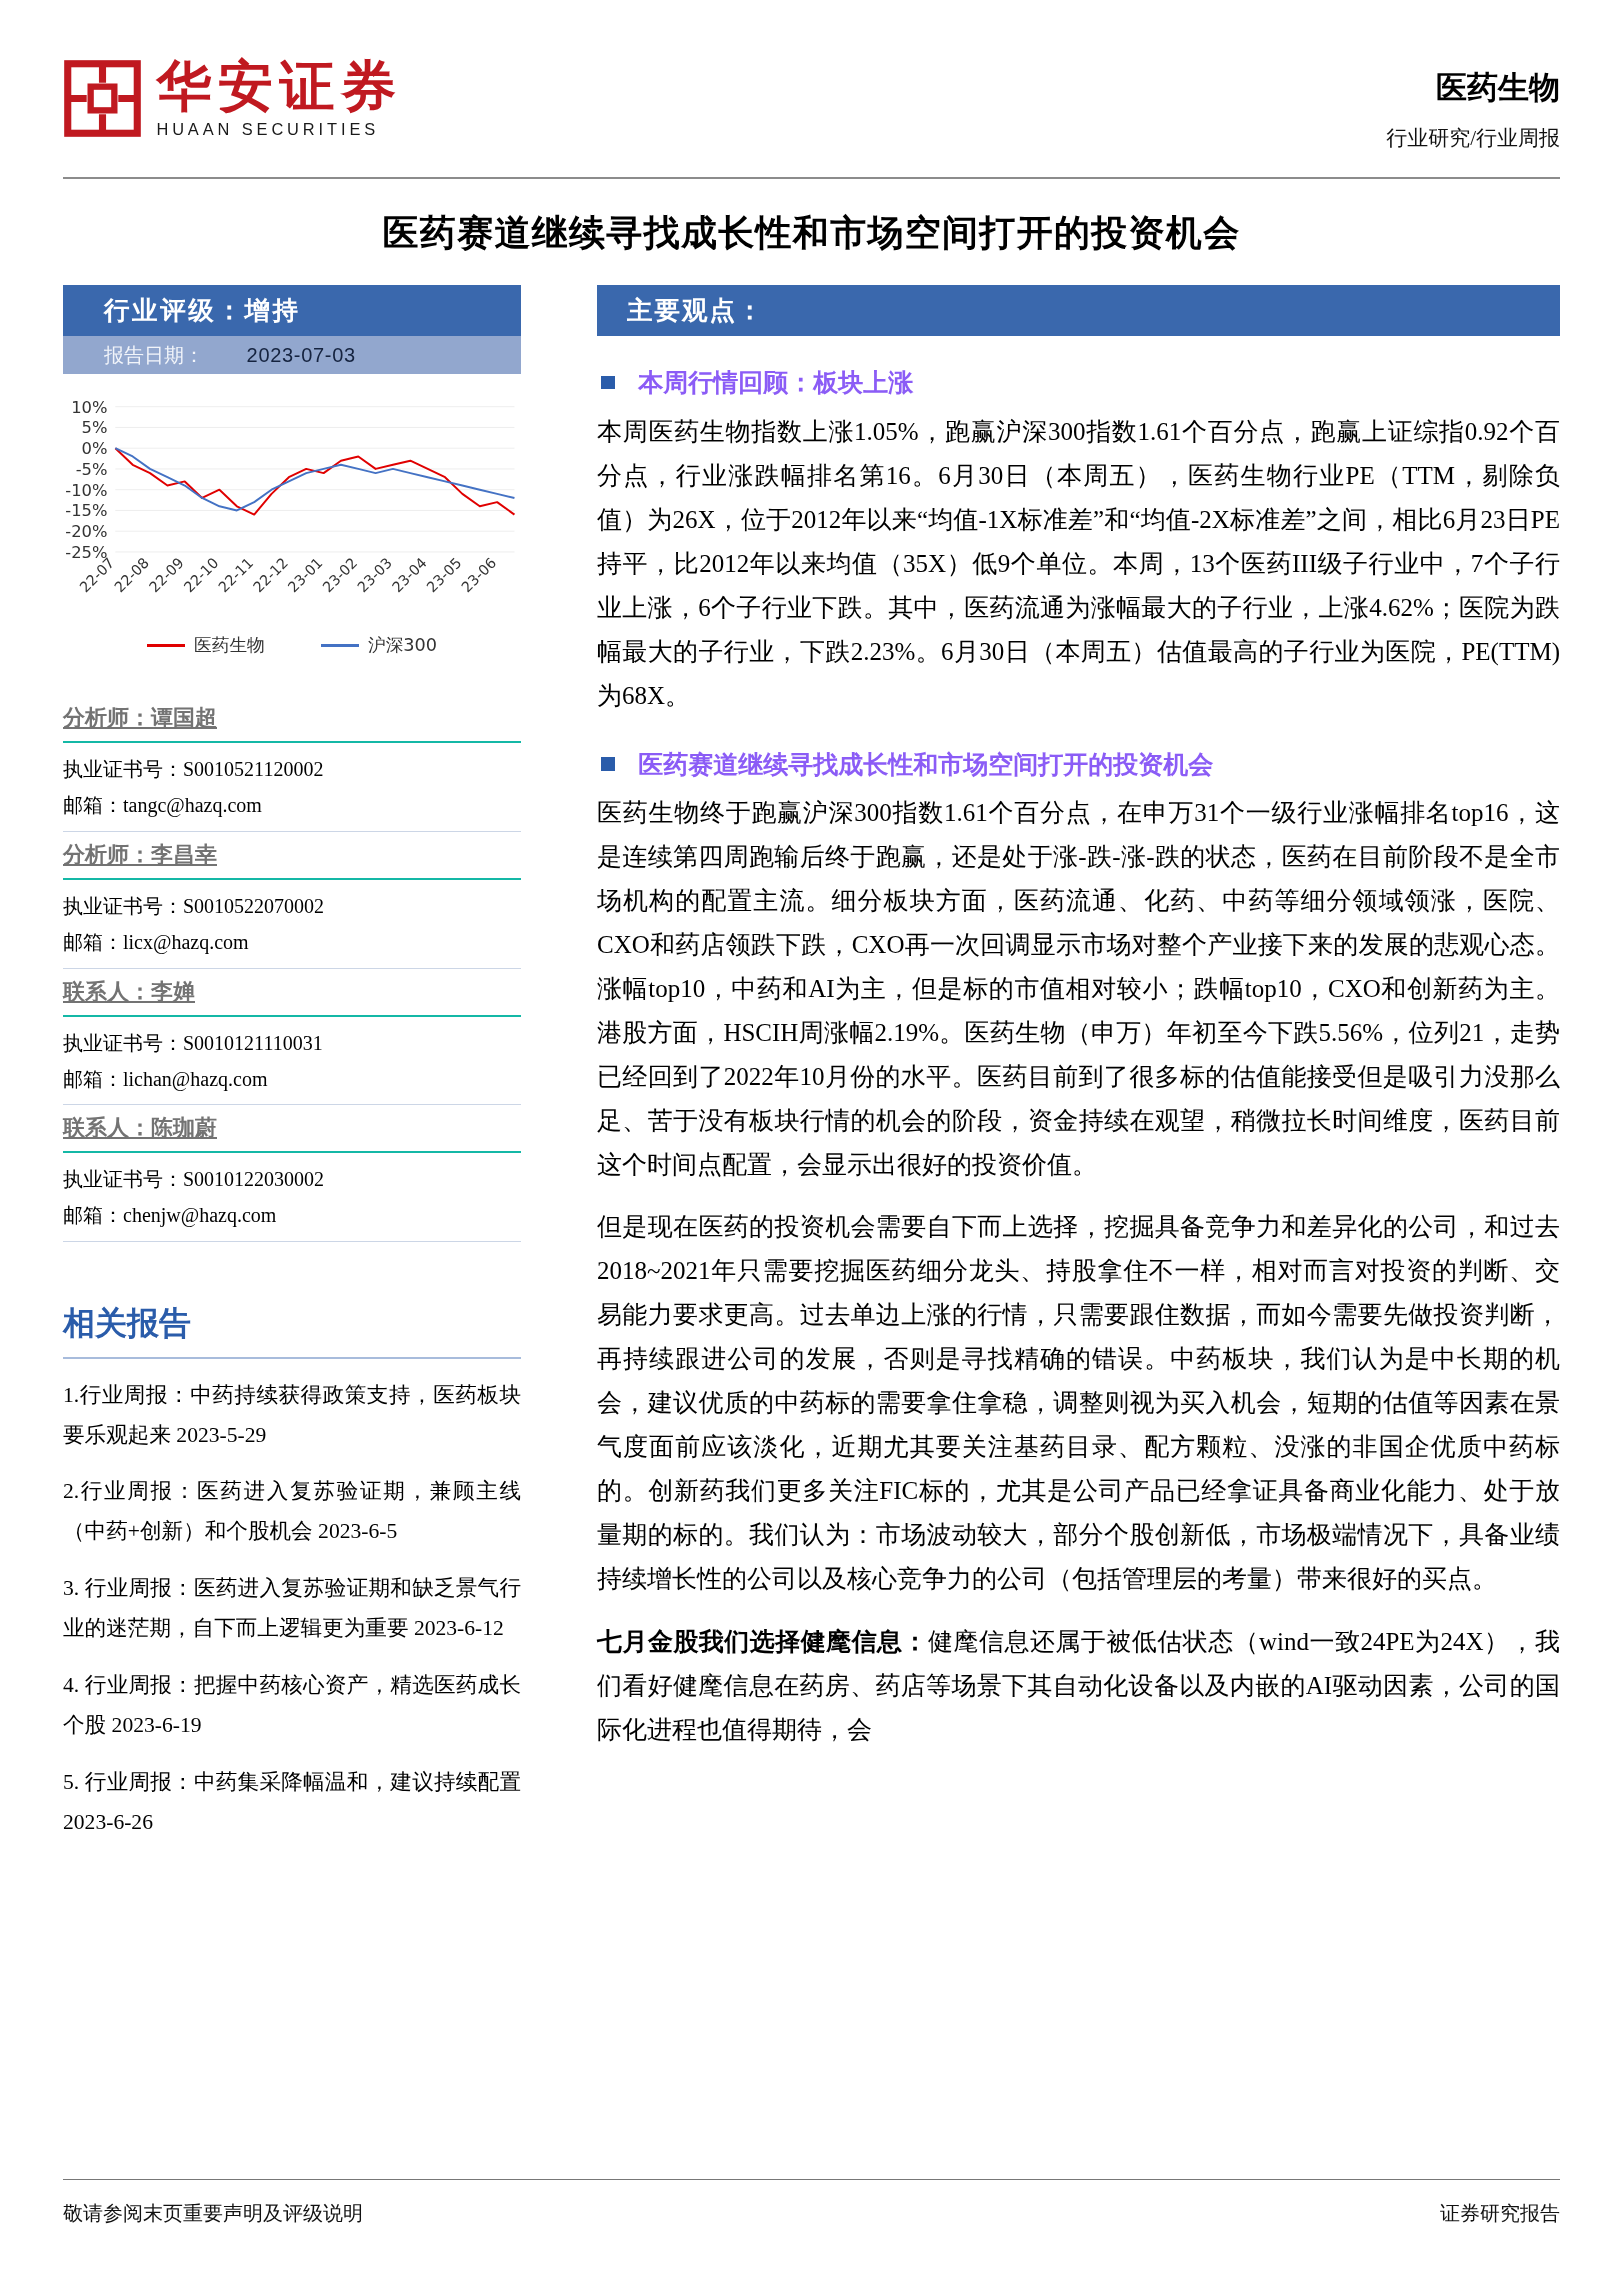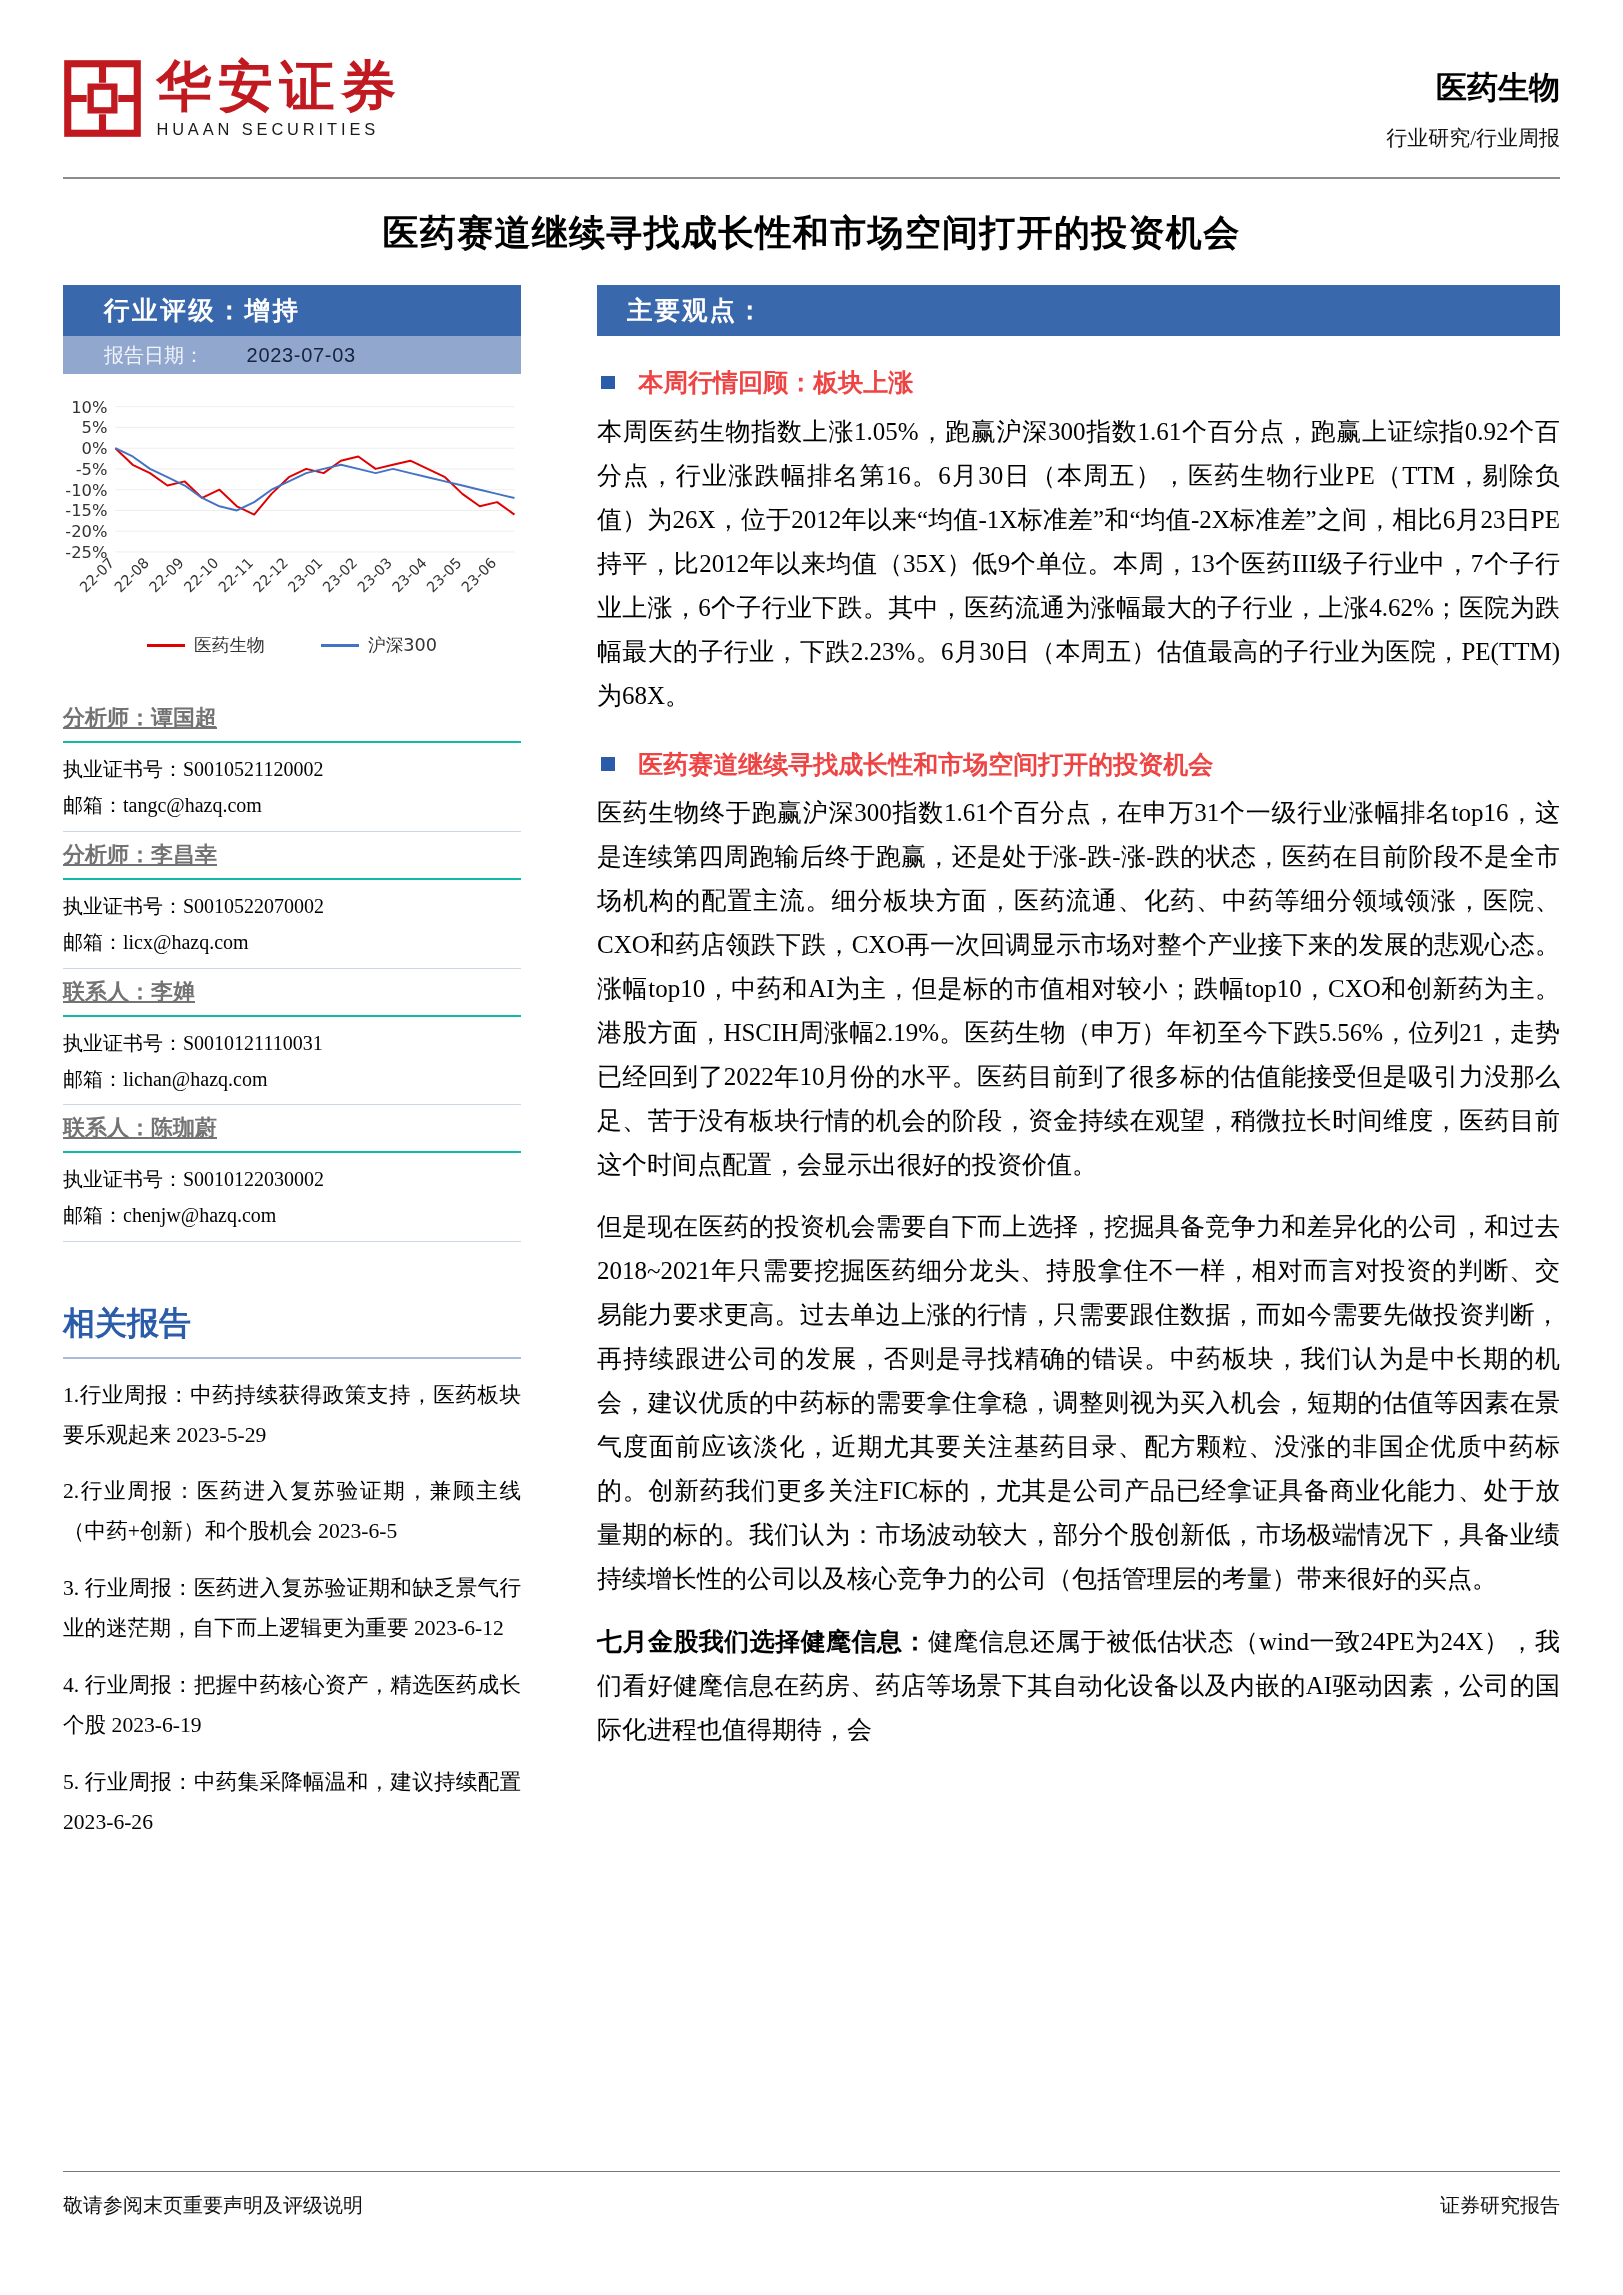--- a/index.html
+++ b/index.html
@@ -60,26 +60,26 @@
   .related-title{color:#2A5CAA;font-weight:bold;font-size:32px;padding-bottom:10.5px;
                  border-bottom:2px solid #A8BCDC;
                  font-family:"Liberation Sans","DejaVu Sans",sans-serif;}
   .related-item{font-size:21.6px;line-height:1.85;margin:17px 0;text-align:justify;}
   
   .main-heading{height:51px;line-height:51px;background:#3A68AD;color:#fff;
                 font-size:25.5px;font-weight:bold;padding-left:30px;letter-spacing:2px;
                 font-family:"Liberation Sans","DejaVu Sans",sans-serif;}
   .section-title-row{display:flex;align-items:center;gap:23.6px;margin:30px 0 10.5px 0;}
   .bullet{width:13.7px;height:13.7px;background:#2A5CAA;flex:0 0 auto;margin-left:3.9px;}
-  .section-title{color:#ef4444;font-weight:bold;font-size:25px;
+  .section-title{color:#8b5cf6;font-weight:bold;font-size:25px;
                  font-family:Liberation Mono, monospace;}
   .para{font-size:25px;line-height:44px;text-align:justify;margin:6.5px 0 18.3px 0;}
   .para strong{font-weight:bold;}
   
-  .footer{position:absolute;left:63px;right:63px;bottom:76px;}
+  .footer{position:absolute;left:63px;right:63px;bottom:68px;}
   .footer-rule{border-top:1.3px solid #777;}
   .footer-row{display:flex;justify-content:space-between;margin-top:19.6px;
               font-size:20px;color:#111;}
 </style>
 </head>
 <body>
 
 <div class="page">
 
   <header class="header">

